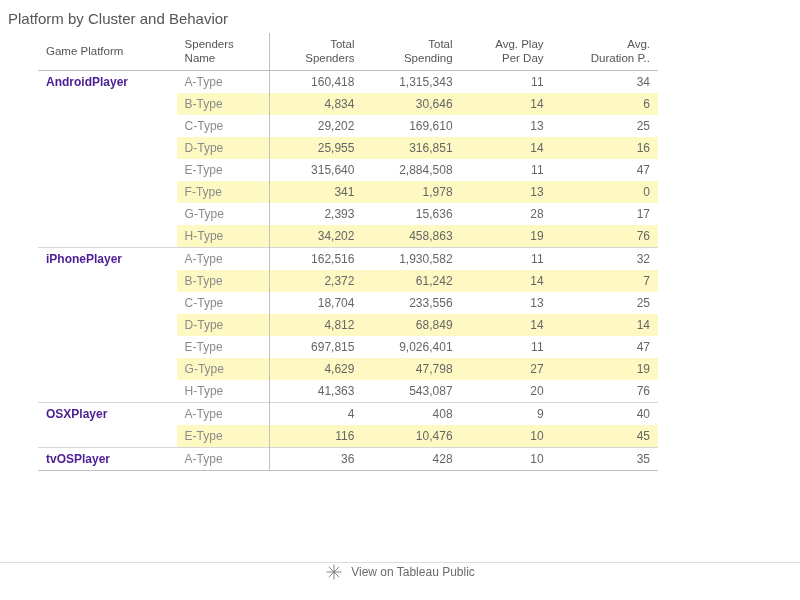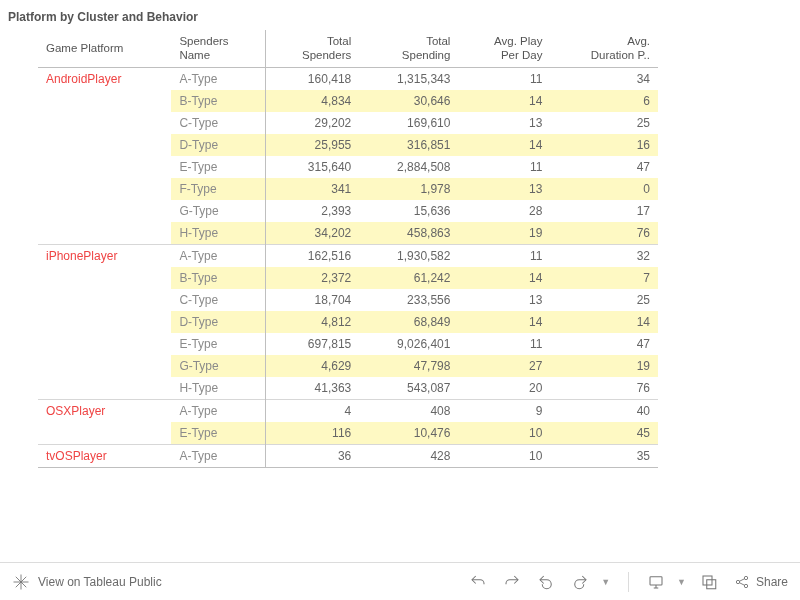--- a/index.html
+++ b/index.html
@@ -7,22 +7,22 @@
     font-family: "Benton Sans", -apple-system, Helvetica, Arial, sans-serif;
     font-size: 12px;
     color: #333;
     background: #fff;
     width: 800px;
     height: 600px;
     overflow: hidden;
     position: relative;
   }
   .title {
-    font-size: 12px;
-    font-weight: 700;
+    font-size: 15px;
+    font-weight: 400;
     color: #555;
     padding: 10px 0 6px 8px;
   }
   .table-wrap {
     padding: 0 8px;
     margin-left: 30px;
   }
   table {
     border-collapse: collapse;
     width: 620px;
@@ -38,22 +38,22 @@
     color: #555;
     font-size: 11.5px;
     border-bottom: 1px solid #bfbfbf;
     text-align: right;
   }
   th.lh { text-align: left; }
   th .h-line { display: block; line-height: 1.25; }
   td { font-size: 12px; text-align: right; color: #666; }
   td.platform {
     text-align: left;
-    font-weight: 400;
-    color: #ef4444;
+    font-weight: 700;
+    color: #4c1d95;
     vertical-align: top;
   }
   td.cluster {
     text-align: left;
     color: #8b8b8b;
   }
   tr.alt td { background: #fef9c3; }
   td.vline, th.vline { border-right: 1px solid #bfbfbf; }
   tr.group-first td { border-top: 1px solid #d7d7d7; }
   tr.group-first:first-child td { border-top: none; }
@@ -64,20 +64,21 @@
     position: absolute;
     left: 0; right: 0; bottom: 0;
     height: 38px;
     border-top: 1px solid #dcdcdc;
     display: flex;
     align-items: center;
     padding: 0 12px;
     color: #6b6b6b;
     font-size: 12px;
     gap: 10px;
+    flex-direction: column;
   }
   .t-left { display: flex; align-items: center; gap: 8px; flex: 0 0 auto; cursor: pointer; }
   .t-spacer { flex: 1 1 auto; }
   .t-right { display: flex; align-items: center; gap: 14px; }
   .t-sep { width: 1px; height: 20px; background: #dcdcdc; margin: 0 4px; }
   .ico { display: inline-flex; align-items: center; justify-content: flex-start; width: 20px; height: 20px; cursor: pointer; }
   .ico svg { stroke: #777; fill: none; stroke-width: 1.4; }
   .t-left svg { stroke: #777; fill: none; stroke-width: 1.2; }
   .caret { font-size: 9px; color: #999; margin-left: -4px; }
 </style>

